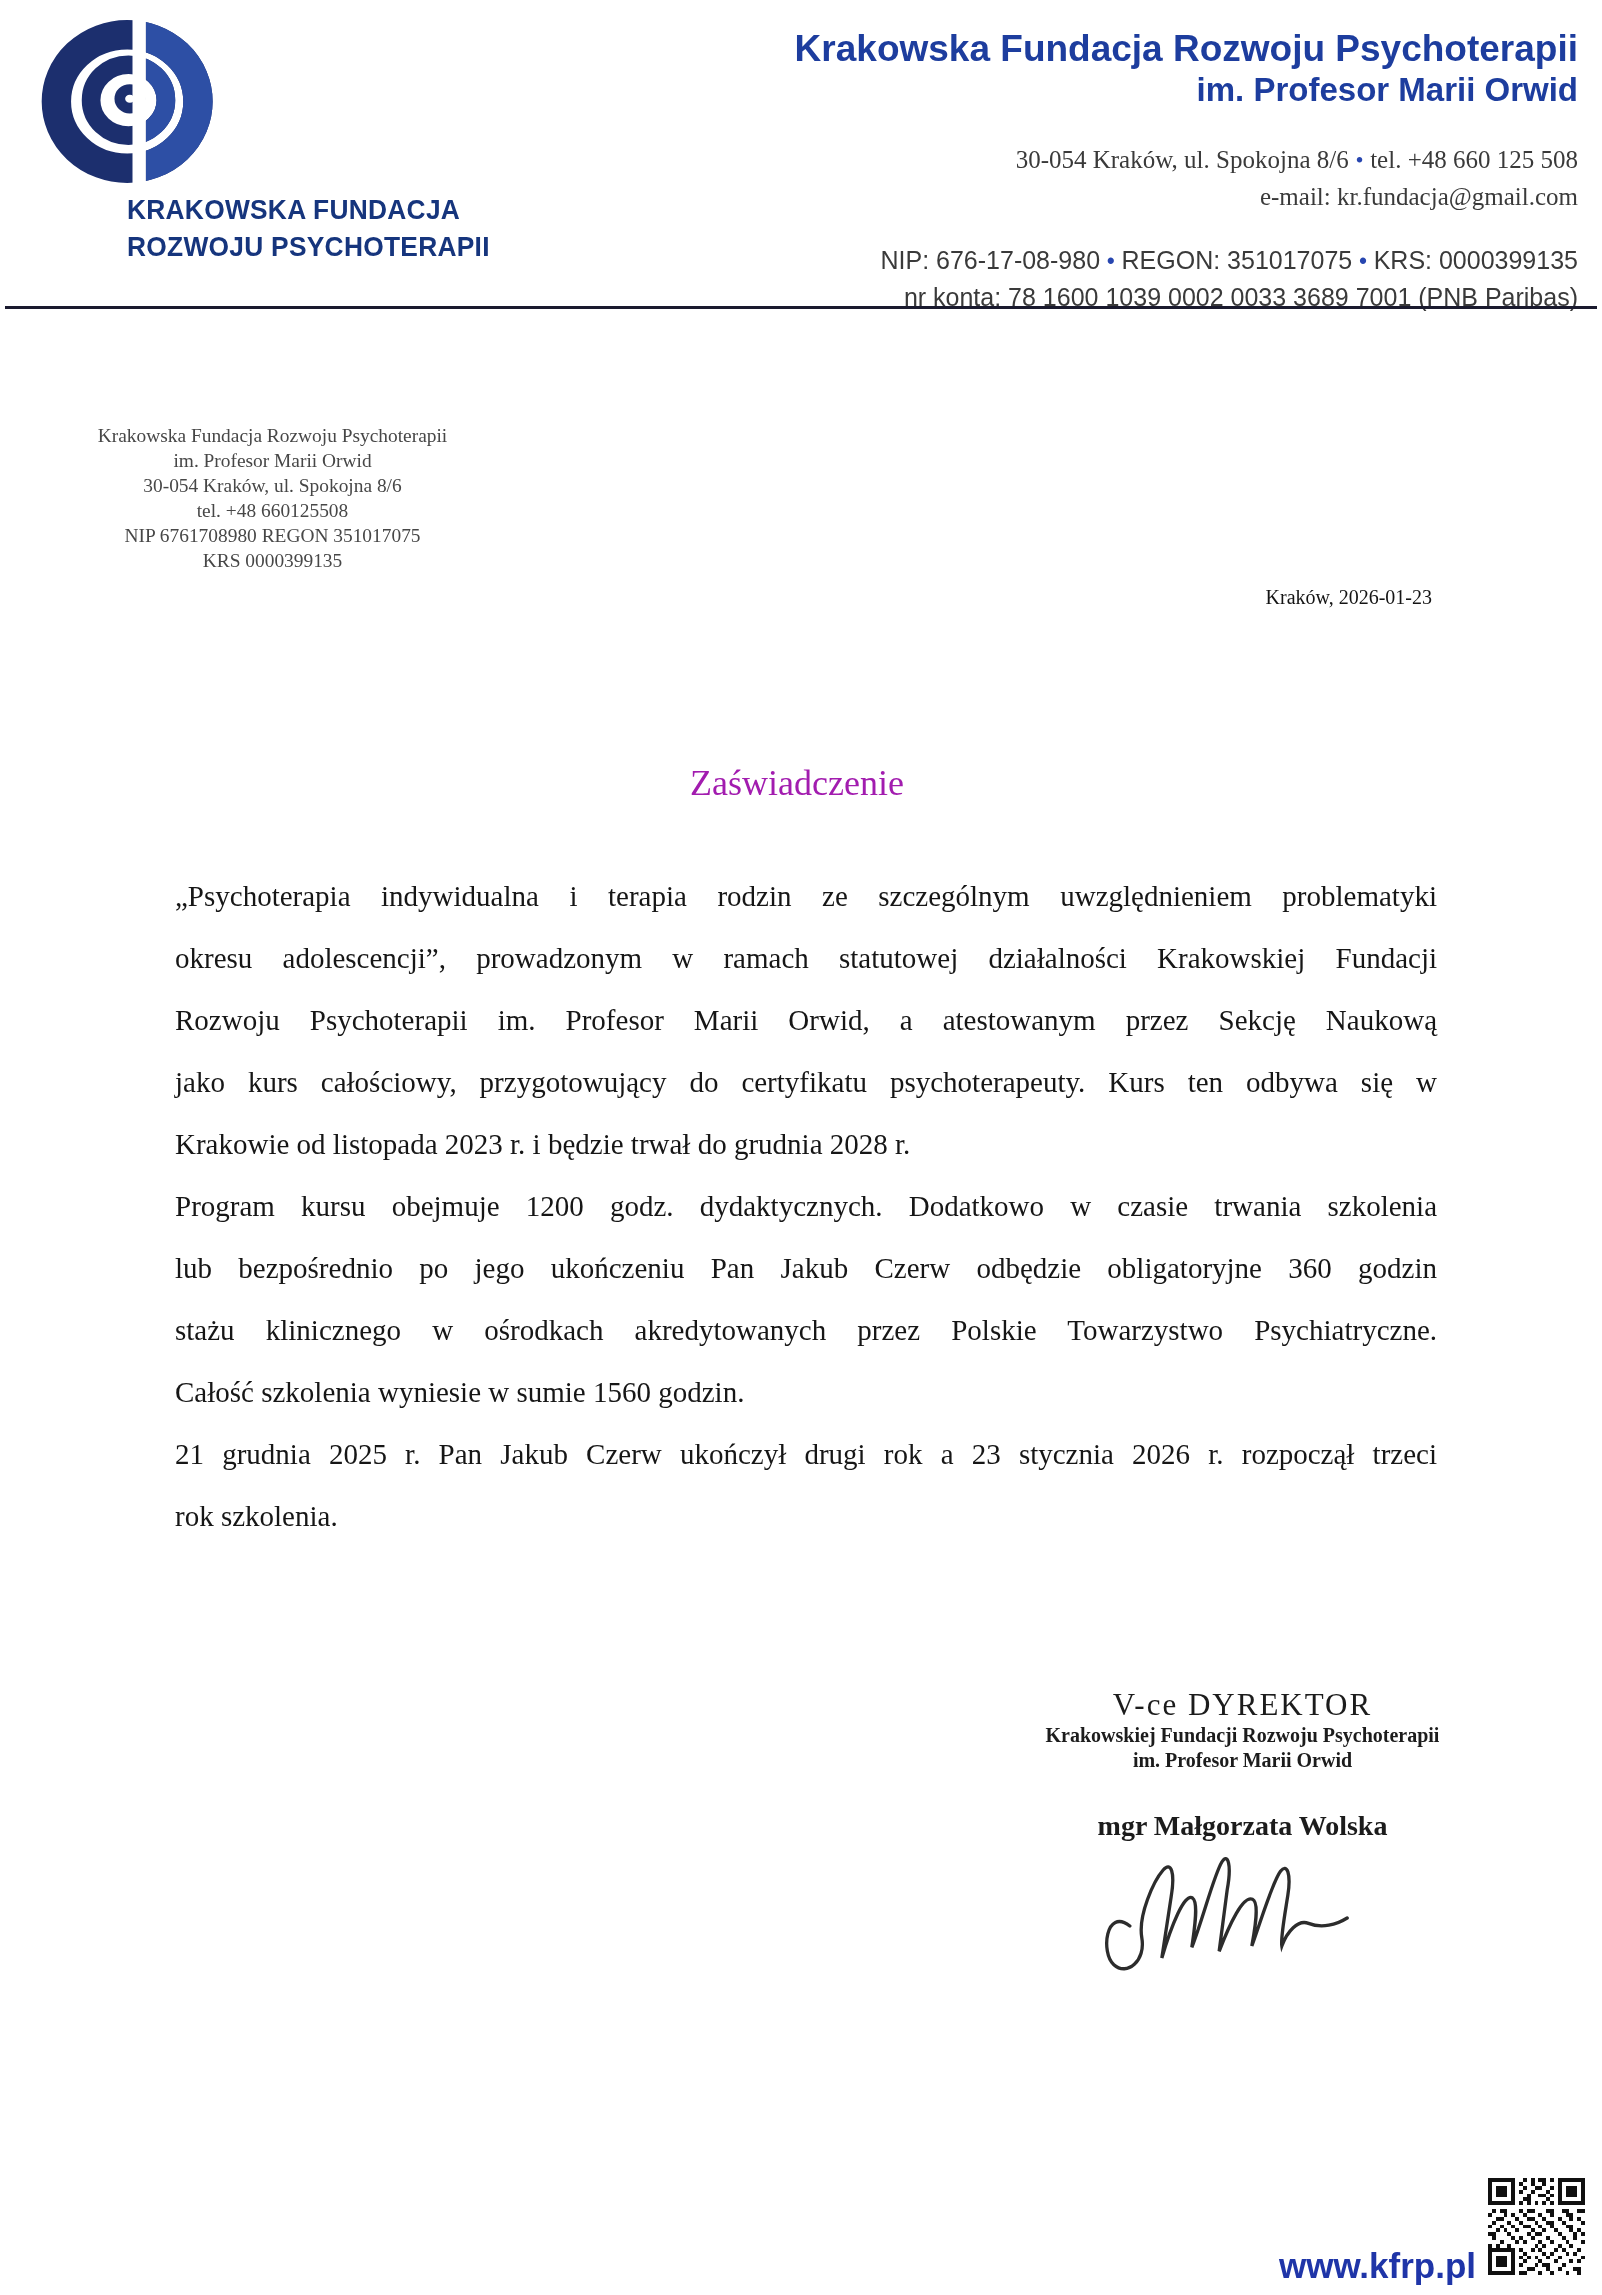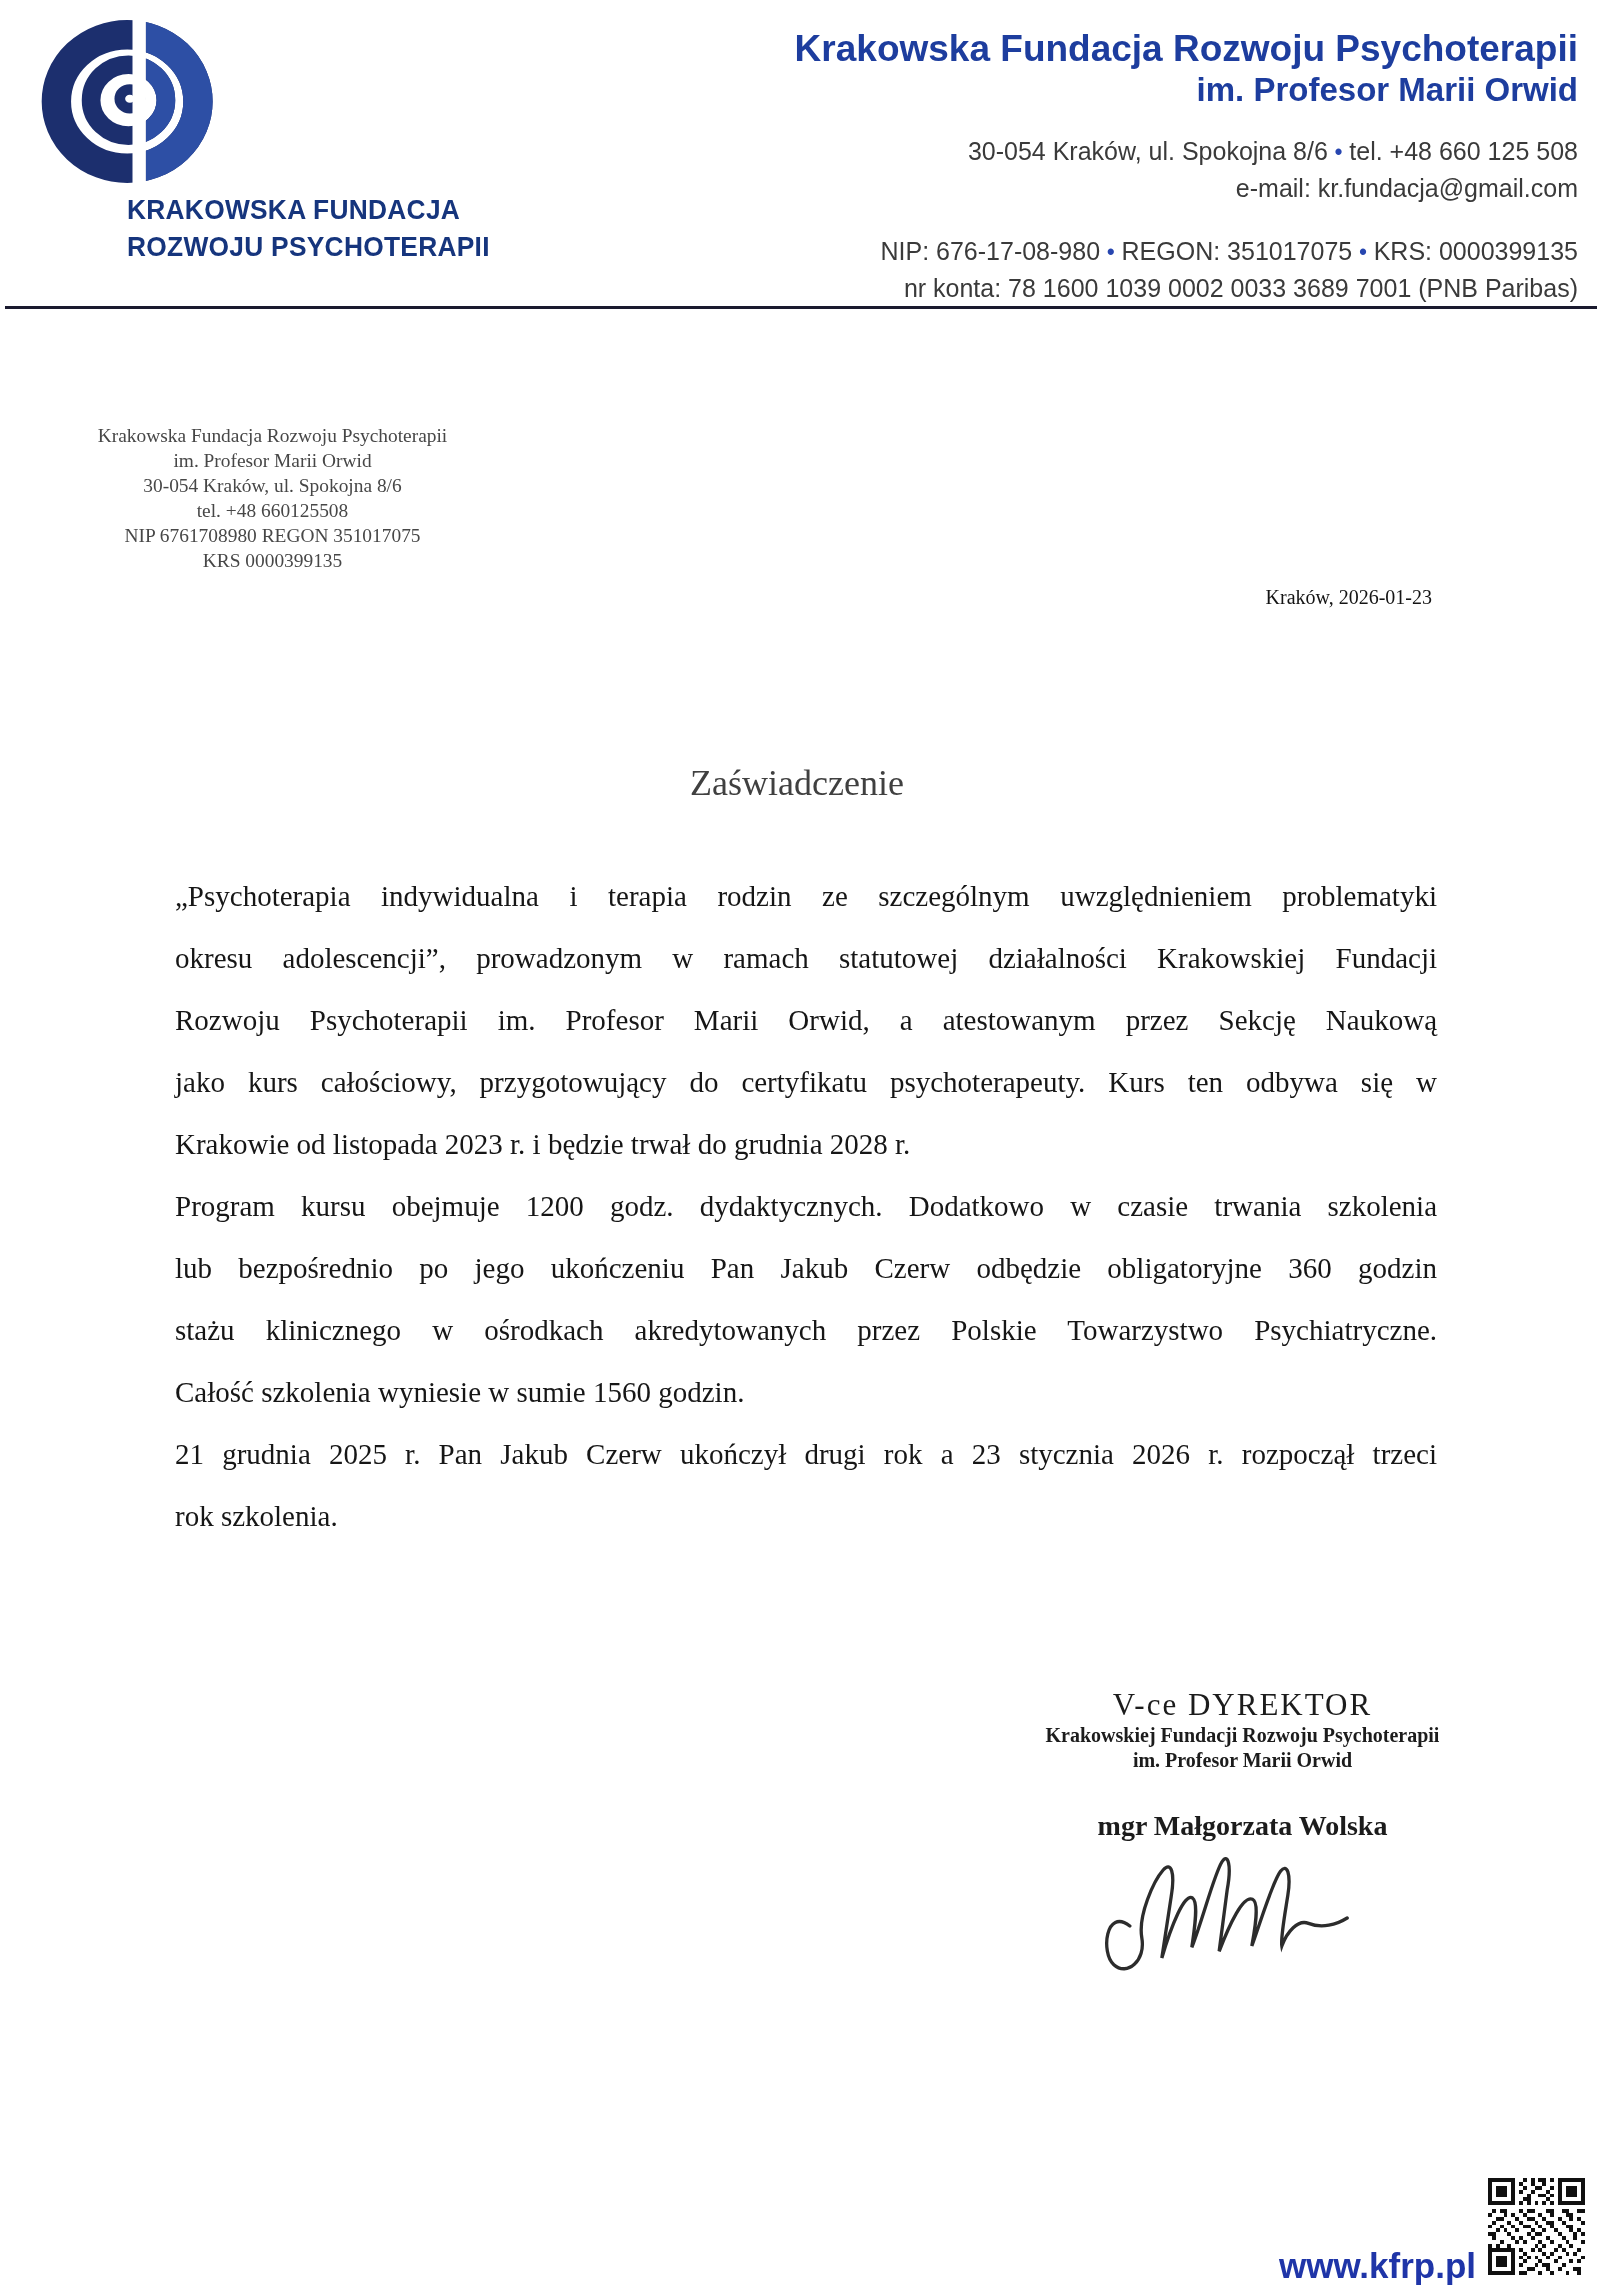--- a/index.html
+++ b/index.html
@@ -10,32 +10,32 @@
   .abs{position:absolute;}
 
   
   .logo-mark{left:35px;top:16px;width:195px;height:175px;}
   .logo-text{left:127px;top:191px;font-family:"Liberation Sans",sans-serif;
     font-weight:bold;color:#16357d;font-size:28px;line-height:37px;
     transform:scaleX(.94);transform-origin:left top;letter-spacing:0.3px;white-space:nowrap;}
   .header-right{top:27px;right:24px;text-align:right;font-family:"Liberation Sans",sans-serif;}
   .org-title1{font-size:37px;font-weight:bold;color:#1d3d9e;line-height:43px;}
   .org-title2{font-size:33px;font-weight:bold;color:#1d3d9e;line-height:39px;}
-  .contact{margin-top:24px;font-size:25px;color:#3a3a3a;line-height:36px;}
+  .contact{margin-top:33px;font-size:25px;color:#3a3a3a;line-height:36px;font-family:Liberation Serif, serif;}
   .registry{margin-top:27px;font-size:25px;color:#3a3a3a;line-height:36px;}
   .blue-dot{color:#2746b0;font-size:23px;padding:0 6.7px;}
   .divider{left:5.3px;right:5.3px;top:306px;height:3.3px;background:#1a1a2e;}
 
   
   .stamp{left:79px;top:423px;width:387px;text-align:center;
     font-size:19.4px;line-height:25px;color:#474747;}
 
   
   .dateline{top:586px;right:170px;font-size:20px;color:#141414;}
-  .doc-title{top:762px;left:0;width:1594px;text-align:center;font-size:36px;color:#404040;}
+  .doc-title{top:762px;left:0;width:1594px;text-align:center;font-size:36px;color:#a21caf;}
   .body-block{left:175px;top:865px;width:1262px;}
   .bl{font-size:29px;line-height:62px;color:#161616;text-align:justify;text-align-last:justify;}
   .bl-indent{text-indent:104px;}
   .bl-end{text-align:left;text-align-last:left;}
 
   
   .sig-block{left:1002px;top:1687px;width:481px;text-align:center;color:#1c1c1c;}
   .sig-role{font-size:31px;letter-spacing:2px;line-height:36px;}
   .sig-org{font-size:20px;font-weight:bold;line-height:25px;}
   .sig-name{margin-top:37px;font-size:28px;font-weight:bold;}

